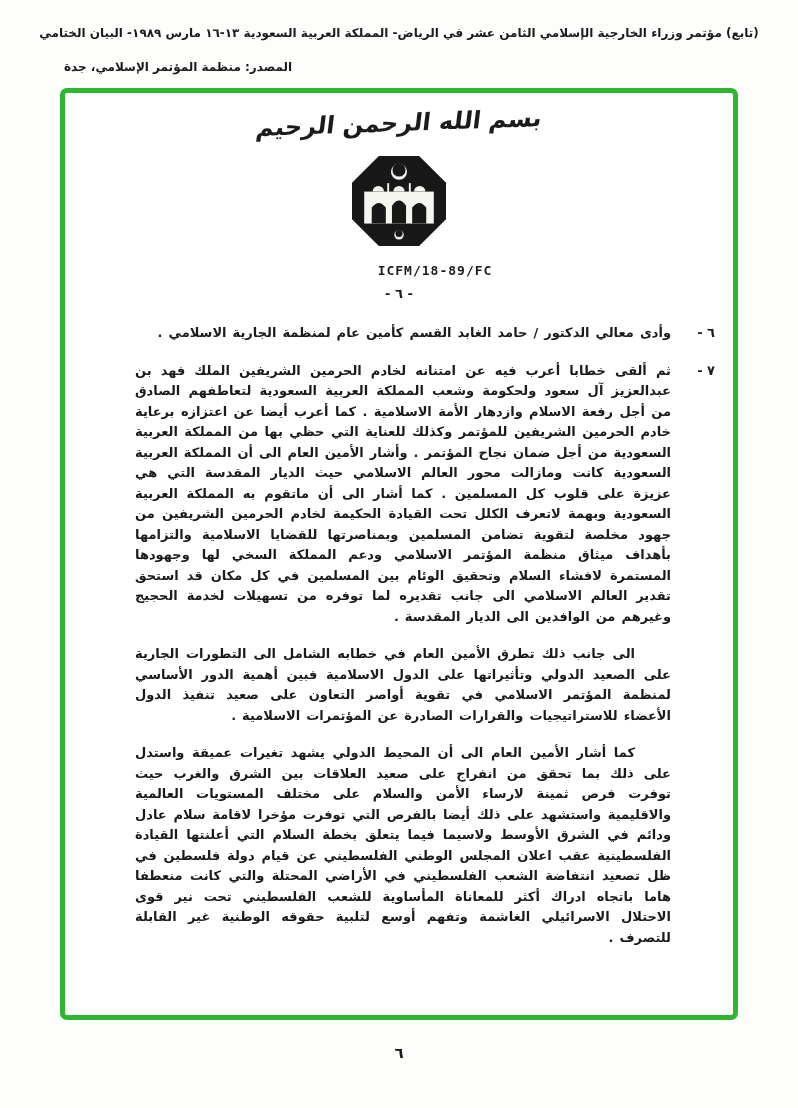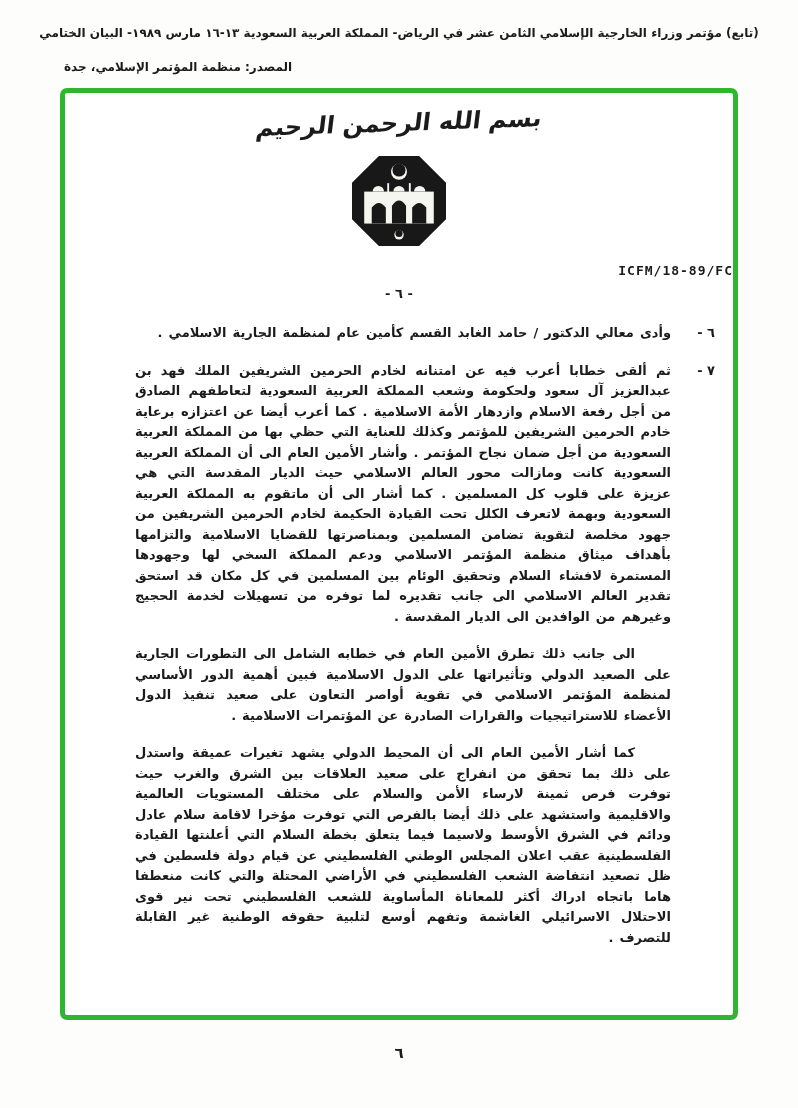--- a/index.html
+++ b/index.html
@@ -36,21 +36,21 @@
     display:inline-block;
     font-size:24px; font-weight:bold;
     transform:skewX(-9deg) rotate(-2deg);
     letter-spacing:1px;
   }
 
   .emblem-row { text-align:center; margin-top:6px; height:96px; }
 
   .ref-code {
     margin:12px 0 8px 72px;
-    direction:ltr; text-align:right;
+    direction:ltr; text-align:center;
     font-family:"DejaVu Sans Mono", monospace;
     font-size:13px; font-weight:bold; letter-spacing:1px;
   }
   .page-marker {
     text-align:center; margin-top:6px;
     font-size:13px; font-weight:bold; letter-spacing:2px;
   }
 
   .doc-body {
     direction:rtl;

